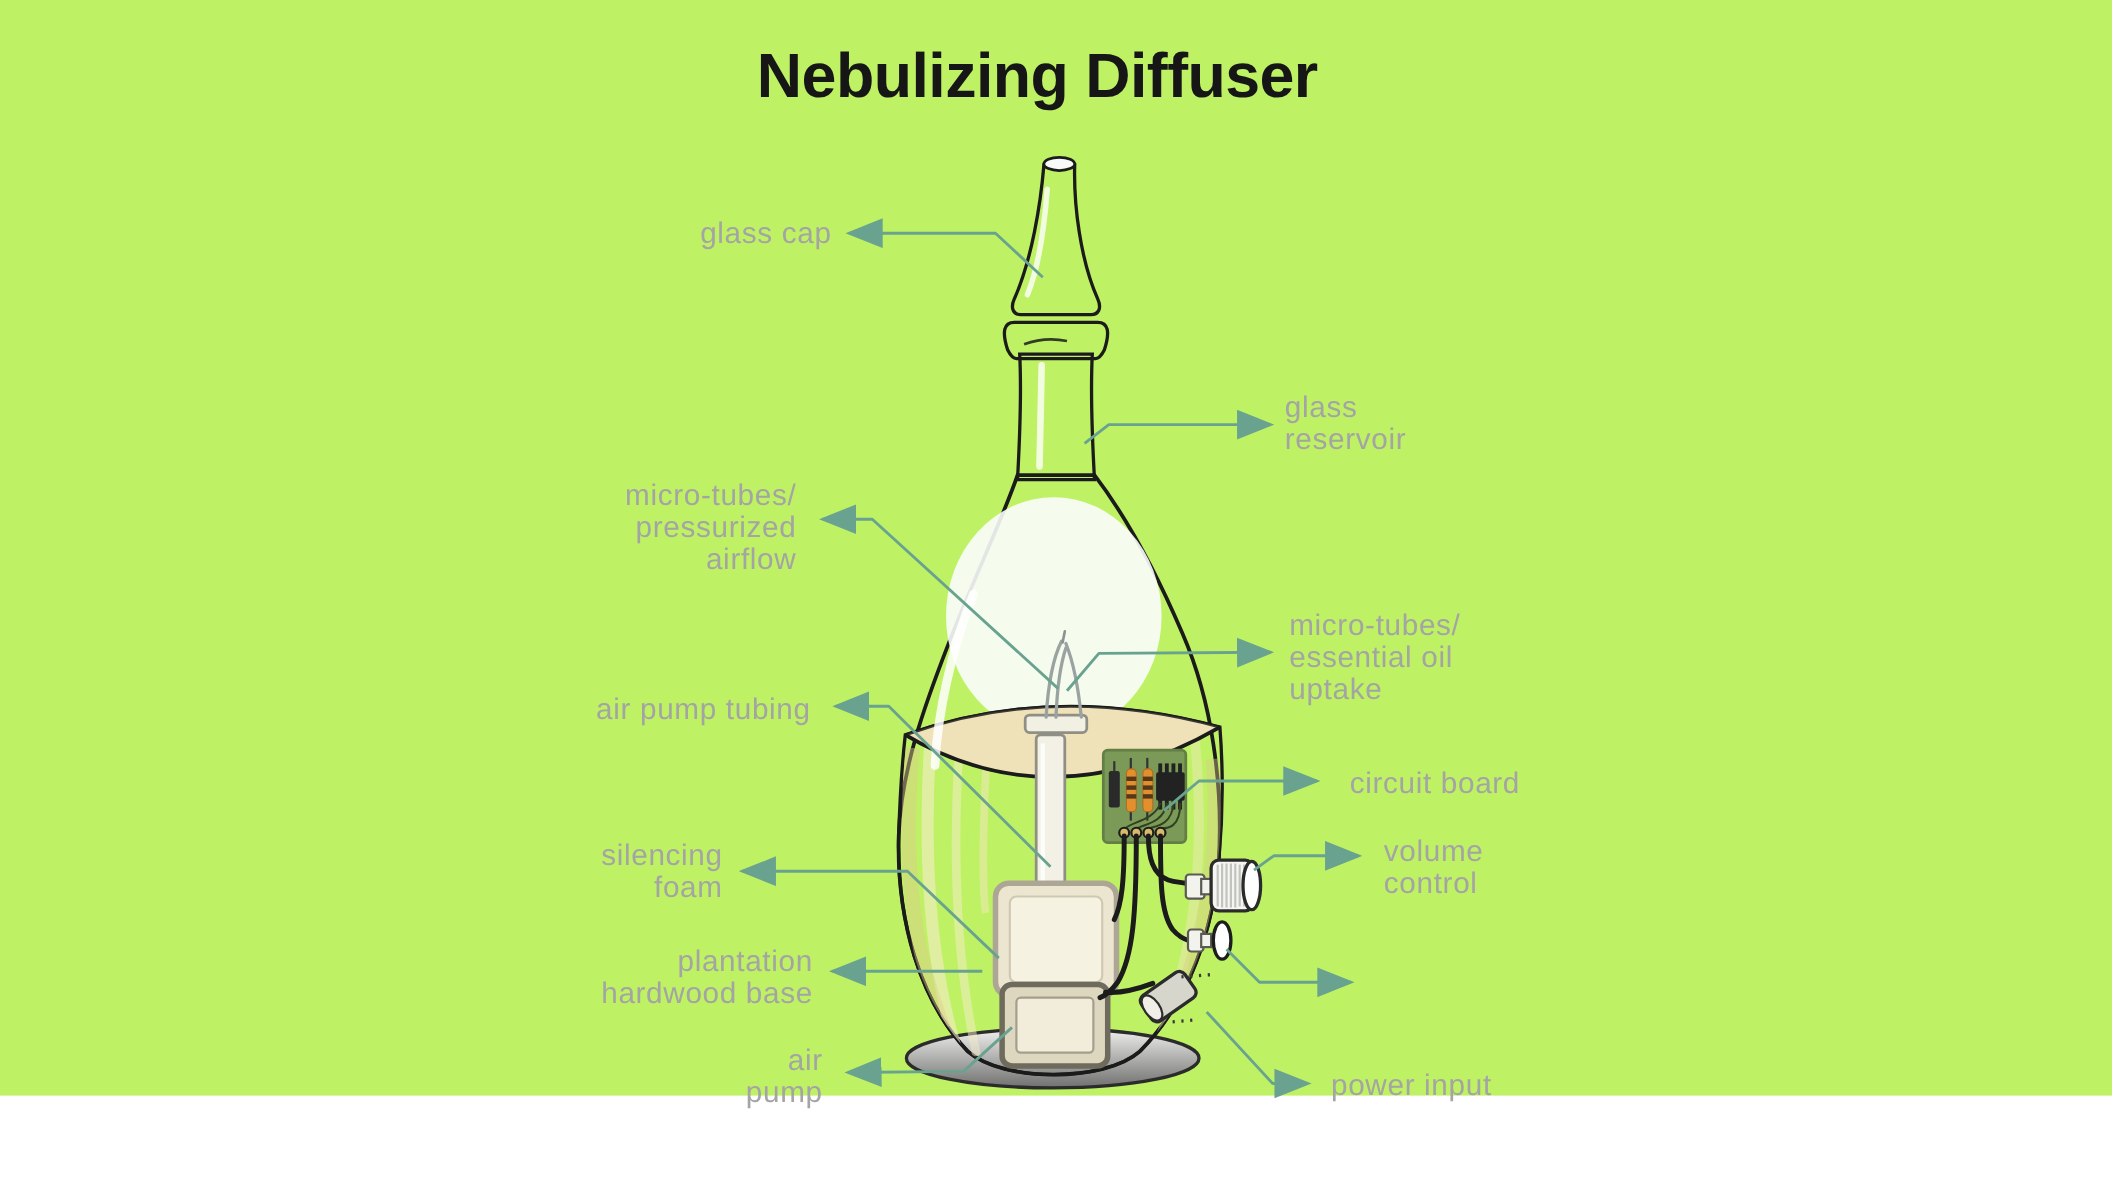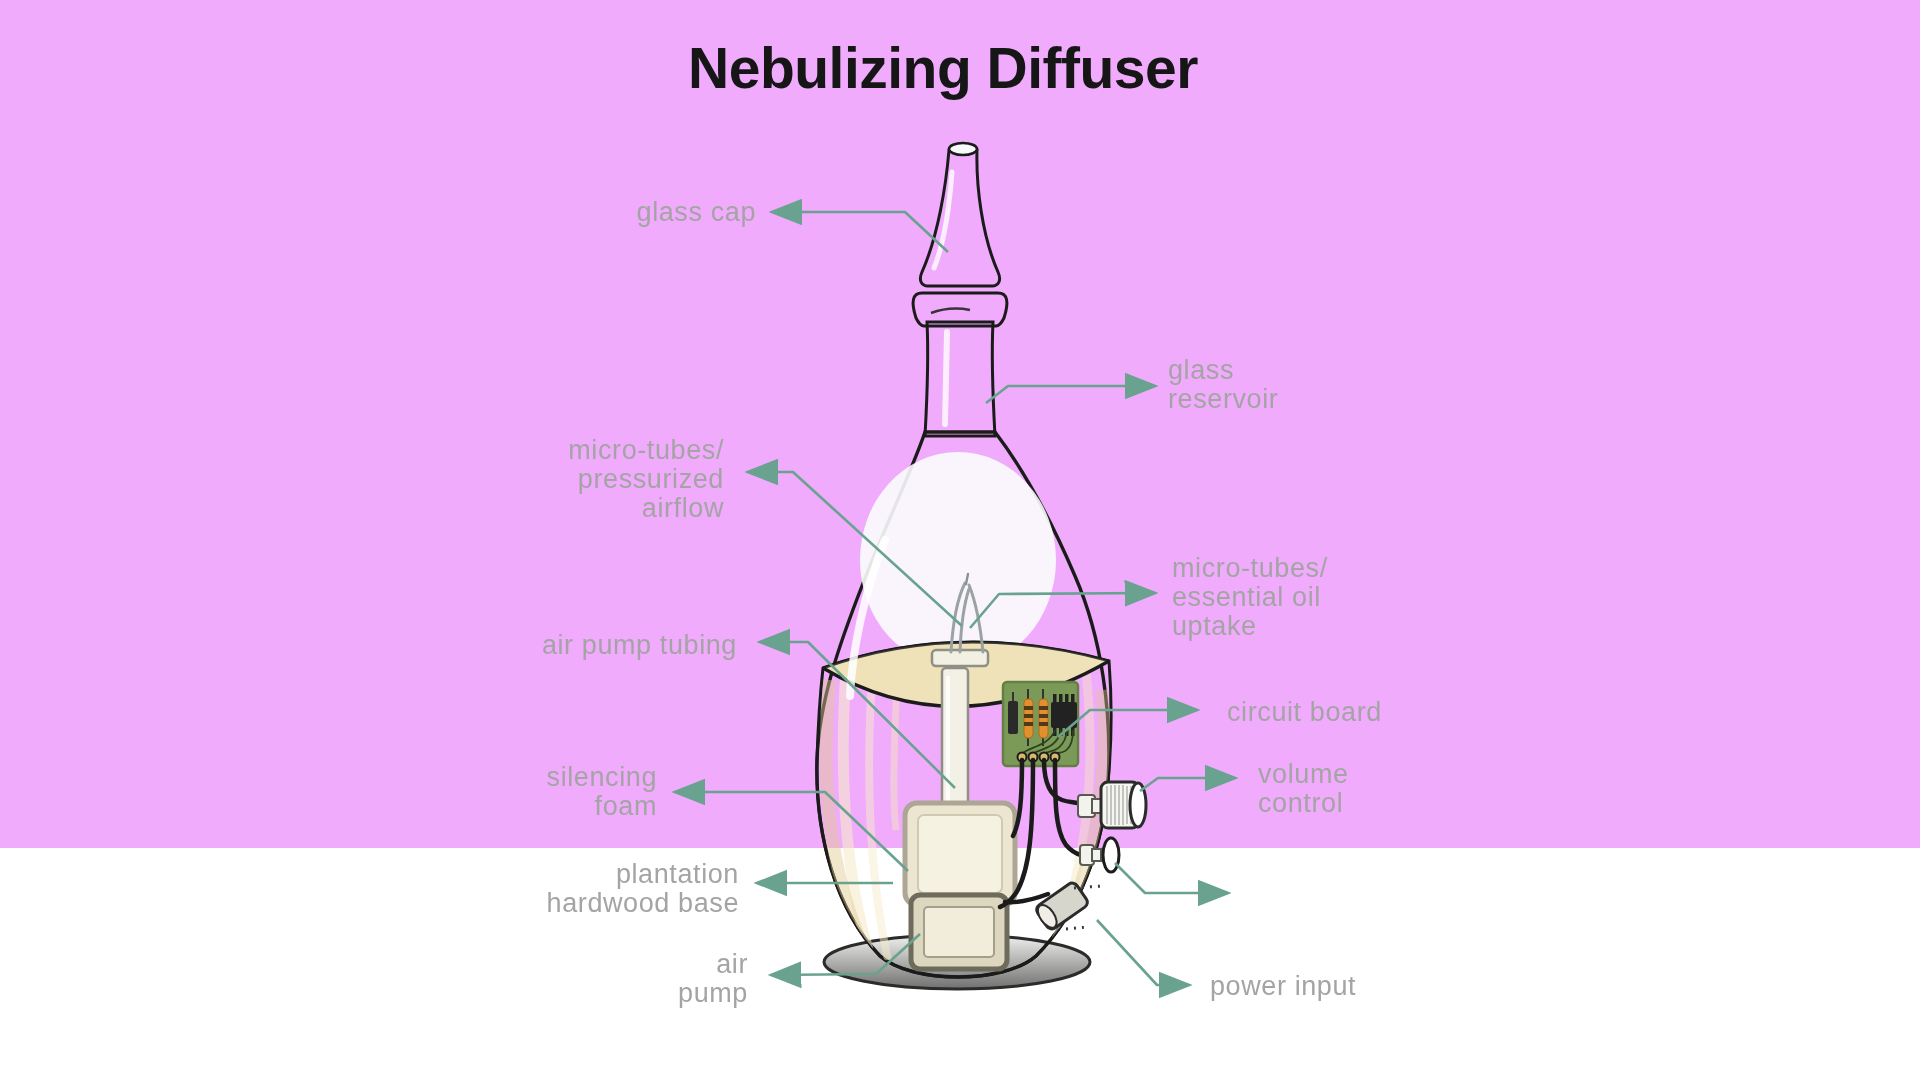--- a/index.html
+++ b/index.html
@@ -1,16 +1,16 @@
 <!DOCTYPE html>
 <html><head>
 <meta charset="utf-8">
 <style>
   html,body{margin:0;padding:0;background:#ffffff;width:1920px;height:1080px;overflow:hidden;}
-  .stage{position:relative;width:1920px;height:848px;background:#f0abfc;}
+  .stage{position:relative;width:1920px;height:996px;background:#bef264;}
   svg{display:block;}
   text{font-family:"Liberation Sans","DejaVu Sans",sans-serif;}
   .title{font-size:57px;font-weight:bold;fill:#161616;letter-spacing:-0.5px;}
   .lbl{font-size:27px;fill:#a4a4a4;letter-spacing:0.6px;}
   .arrow{fill:none;stroke:#69a390;stroke-width:2.6;stroke-linejoin:round;}
   .ink{stroke:#1b1b1b;fill:none;}
 </style>
 </head>
 <body>
 

